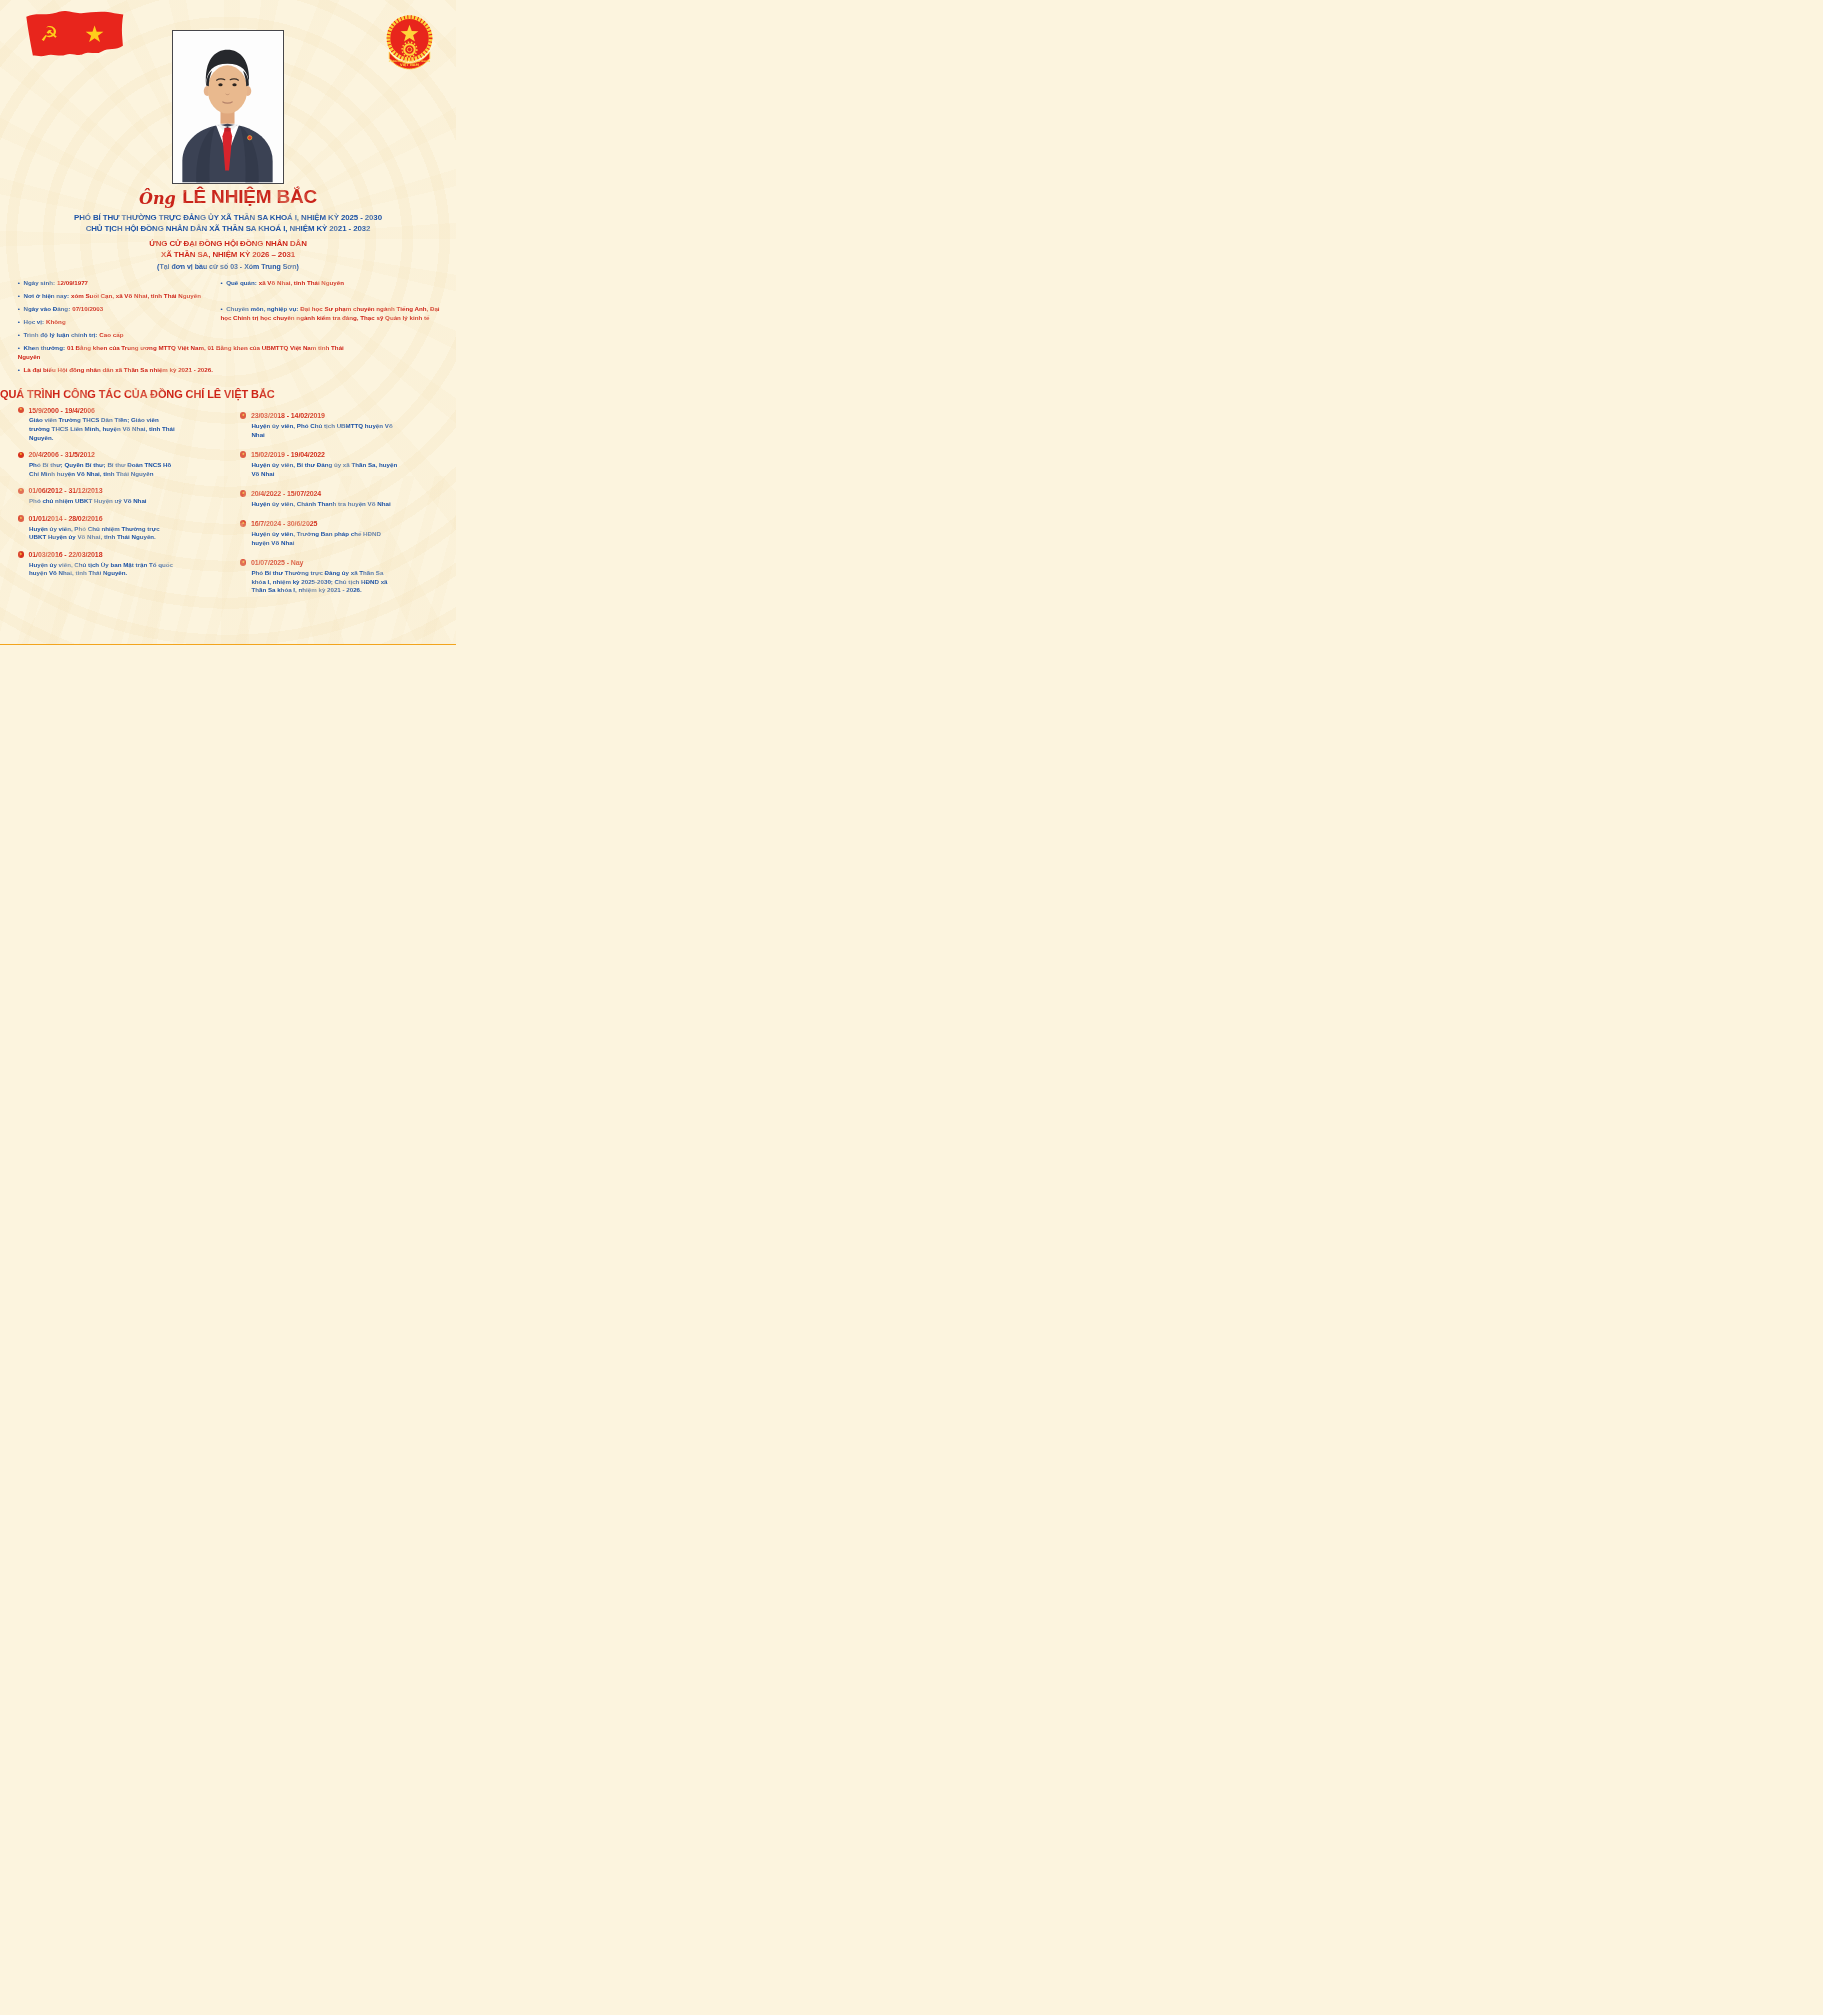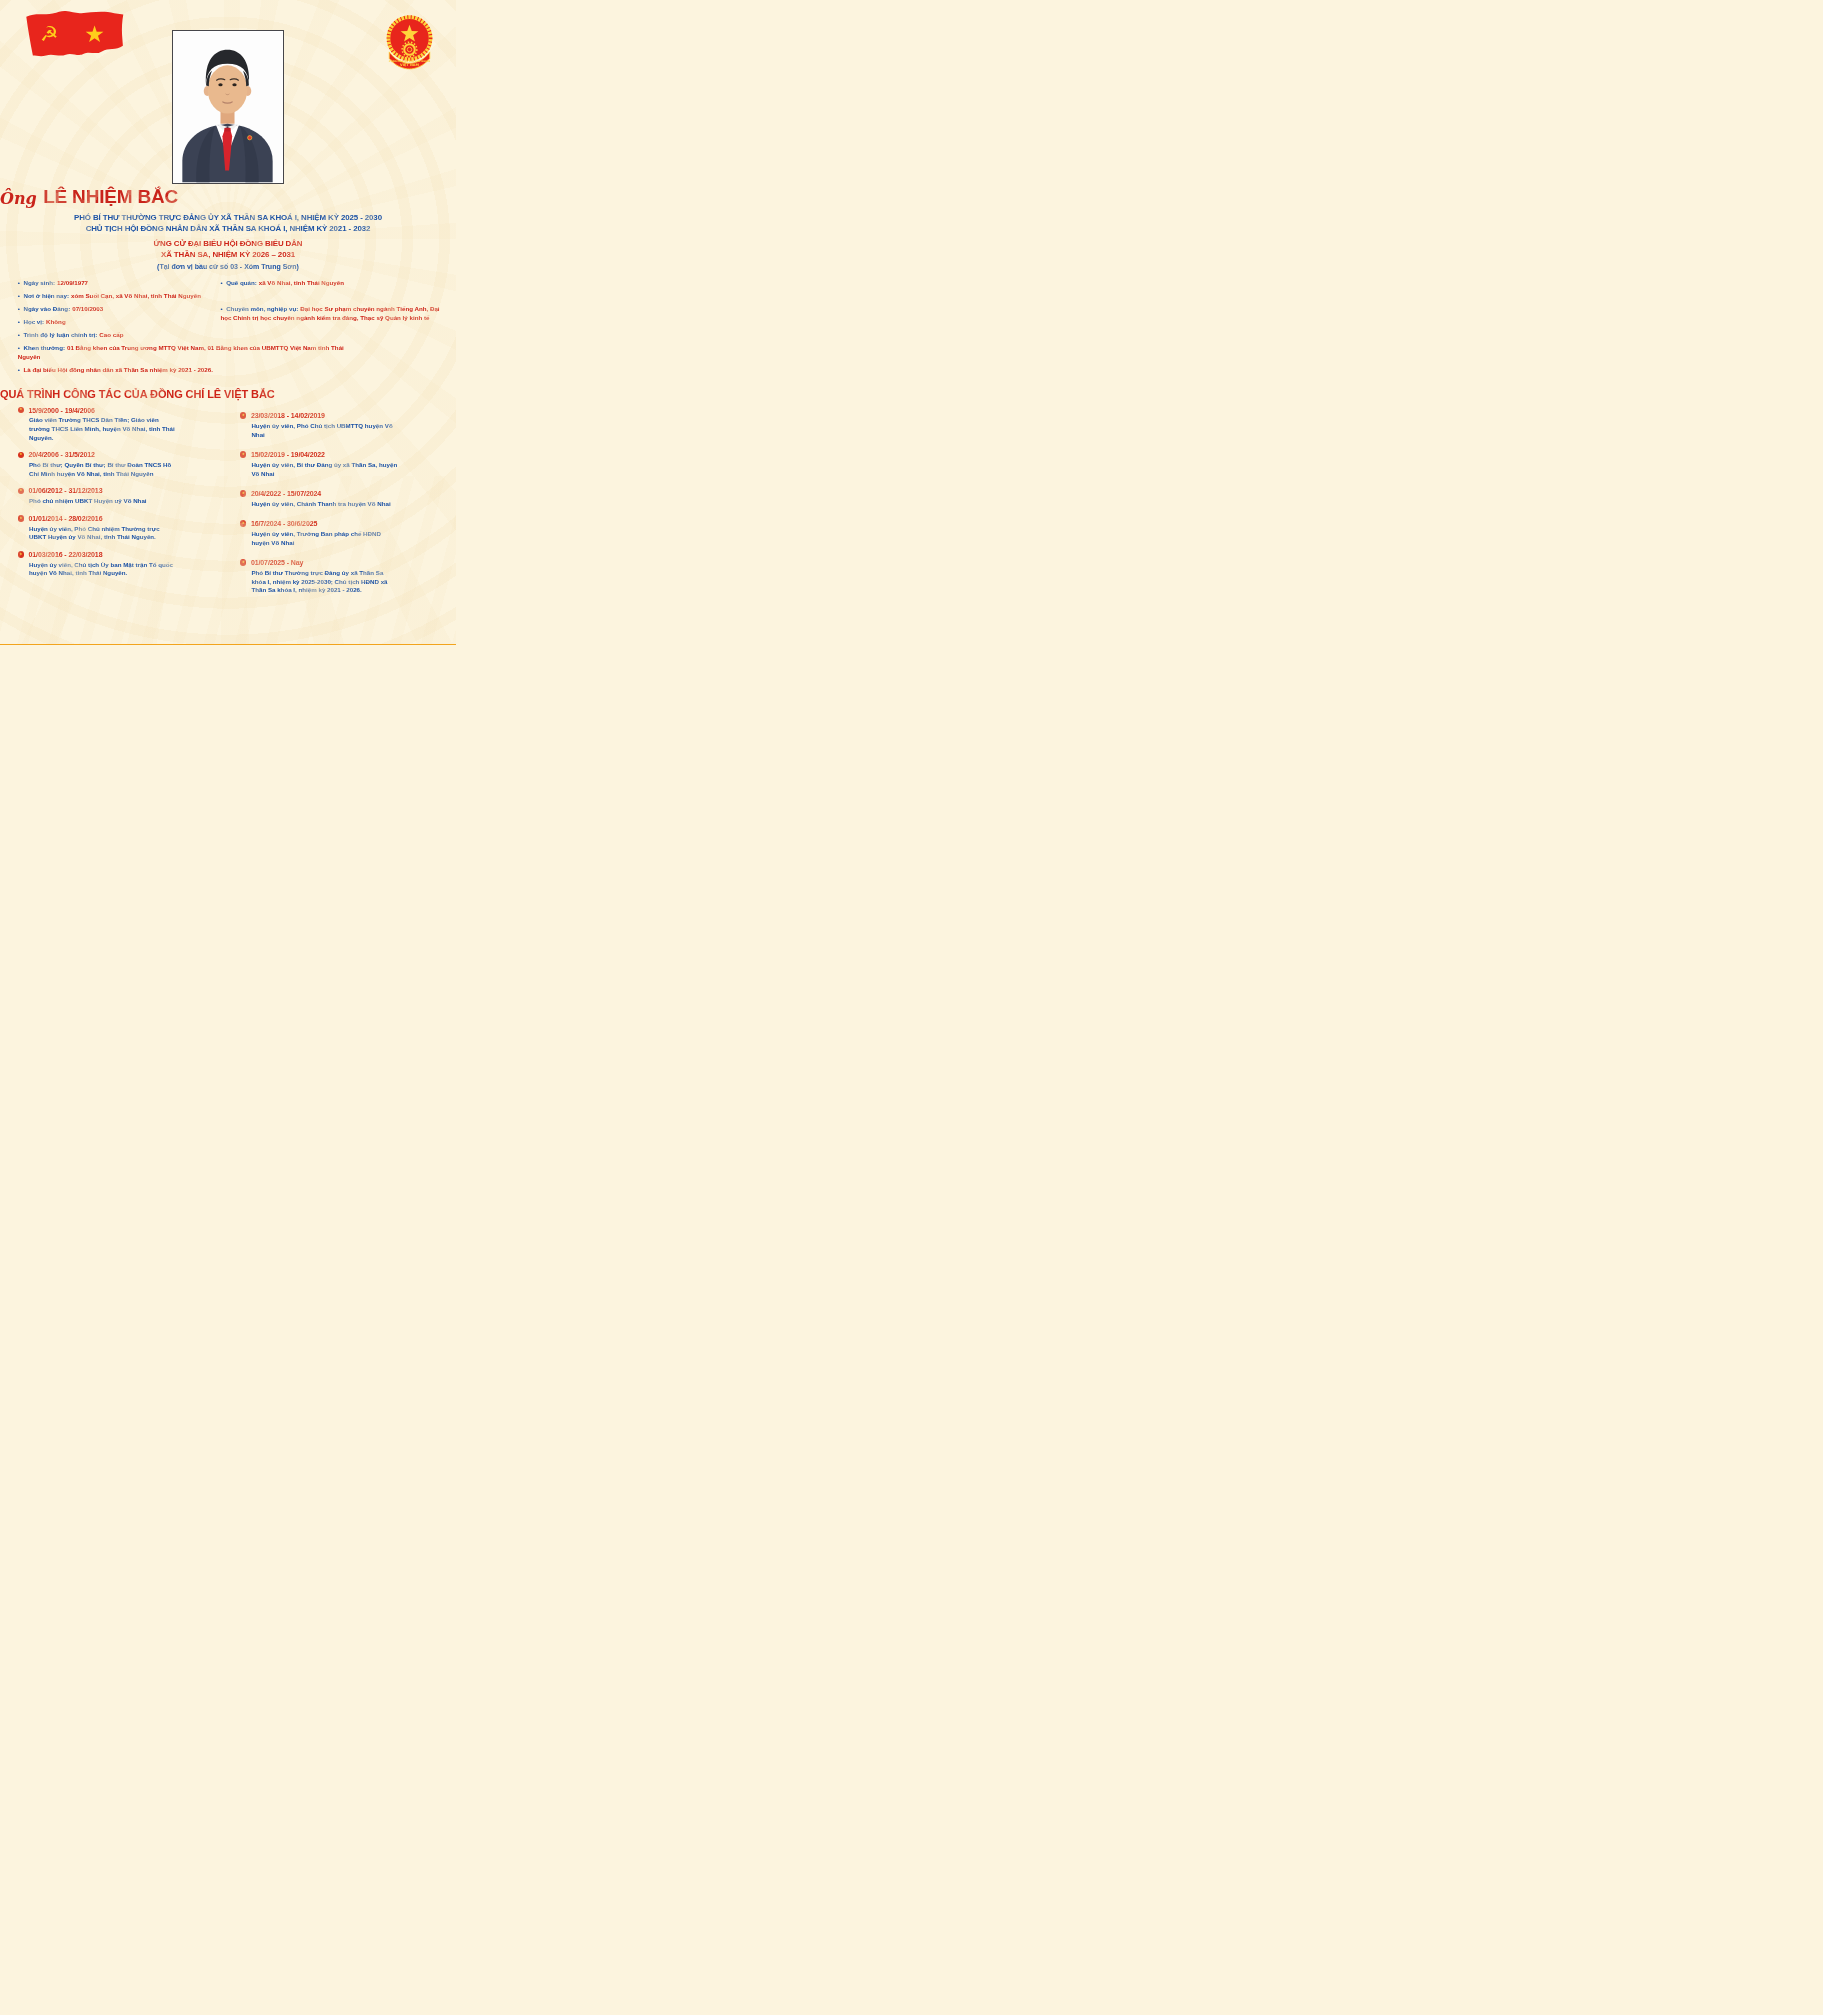--- a/index.html
+++ b/index.html
@@ -18,21 +18,21 @@
     opacity:.28;}
   .decor-zigzag{position:absolute;left:0;right:0;bottom:0;height:169px;pointer-events:none;
     background:repeating-linear-gradient(105deg,rgba(244,226,186,.4) 0 10.5px,transparent 10.5px 30px);
     opacity:.35;}
   .flag{position:absolute;left:22.6px;top:8.9px;width:104px;height:49px;}
   .emblem{position:absolute;left:383px;top:13px;width:53px;height:60px;}
   .photo-frame{
     position:relative;margin:30px auto 0;width:112px;height:154px;
     border:1.2px solid #46464a;background:#ffffff;box-sizing:border-box;overflow:hidden;
   }
-  .name-row{display:flex;align-items:baseline;margin-top:2.4px;}
+  .name-row{display:flex;align-items:baseline;justify-content:center;margin-top:2.4px;}
   .honorific{font-family:"DejaVu Serif",serif;font-style:italic;font-weight:700;
     font-size:16px;color:#C9241B;margin-right:6.4px;position:relative;top:0.8px;}
   .big-name{font-size:19px;font-weight:800;color:#C9241B;letter-spacing:-0.2px;}
   .titles{text-align:center;margin-top:4px;}
   .pos-line{font-size:7.9px;line-height:11px;font-weight:700;color:#1C52A5;letter-spacing:-0.1px;}
   .cand-block{margin-top:3.2px;}
   .cand-line{font-size:7.9px;line-height:11px;font-weight:700;color:#CE2418;letter-spacing:-0.1px;}
   .unit-note{margin-top:3.6px;font-size:7px;font-weight:700;color:#1C52A5;}
   
   .info{margin:8px 16px 0 17.7px;}
@@ -119,21 +119,21 @@
 
   <div class="name-row">
     <span class="honorific">Ông</span>
     <span class="big-name">LÊ NHIỆM BẮC</span>
   </div>
 
   <div class="titles">
     <div class="pos-line">PHÓ BÍ THƯ THƯỜNG TRỰC ĐẢNG ỦY XÃ THẦN SA KHOÁ I, NHIỆM KỲ 2025 - 2030</div>
     <div class="pos-line">CHỦ TỊCH HỘI ĐỒNG NHÂN DÂN XÃ THẦN SA KHOÁ I, NHIỆM KỲ 2021 - 2032</div>
     <div class="cand-block">
-      <div class="cand-line">ỨNG CỬ ĐẠI BIỂU HỘI ĐỒNG BIỂU DÂN</div>
+      <div class="cand-line">ỨNG CỬ ĐẠI ĐỒNG HỘI ĐỒNG NHÂN DÂN</div>
       <div class="cand-line">XÃ THẦN SA, NHIỆM KỲ 2026 – 2031</div>
     </div>
     <div class="unit-note">(Tại đơn vị bầu cử số 03 - Xóm Trung Sơn)</div>
   </div>
 
   <div class="info">
     <div class="info-grid">
       <p class="info-line">
         <span class="bullet">•</span><span class="lbl">Ngày sinh:</span><span class="val">12/09/1977</span>
       </p>

